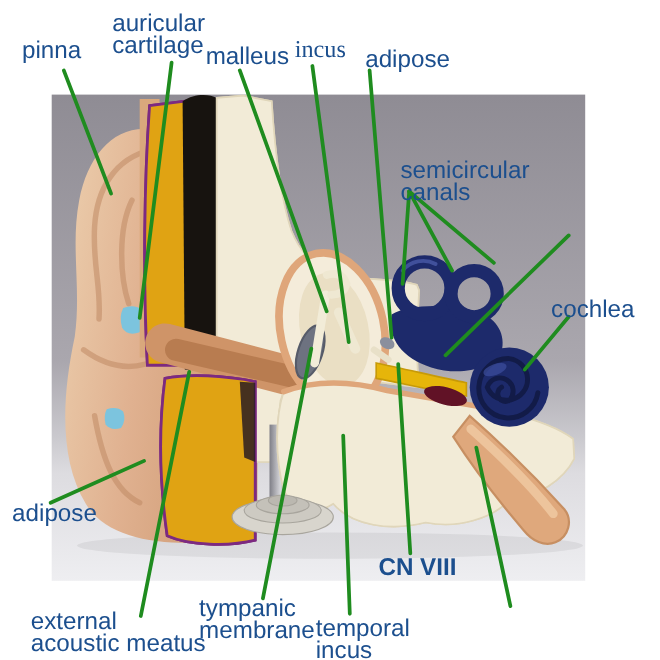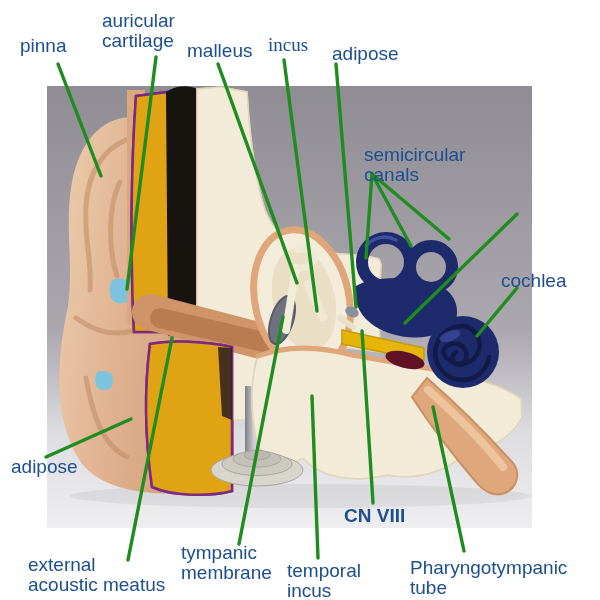--- a/index.html
+++ b/index.html
@@ -1,19 +1,19 @@
 <!DOCTYPE html>
 <html><head>
 <meta charset="utf-8">
 <style>
   html,body{margin:0;padding:0;background:#ffffff;}
   #stage{position:relative;width:600px;height:600px;background:#ffffff;overflow:hidden;
          font-family:"Liberation Sans",sans-serif;}
   #model-svg{position:absolute;left:0;top:0;width:600px;height:600px;}
-  .lbl{position:absolute;font-size:19px;line-height:20px;color:#1c4f8e;
+  .lbl{position:absolute;font-size:22px;line-height:20px;color:#1c4f8e;
        white-space:pre-line;font-family:"Liberation Sans",sans-serif;}
 </style>
 </head>
 <body>
 
 <div id="stage">
 
   <svg id="model-svg" viewBox="0 0 600 600">
     <defs>
       <linearGradient id="bgGrad" x1="0" y1="0" x2="0" y2="1">
@@ -178,15 +178,13 @@
 canals</div>
   <div class="lbl" style="left:501px;top:271px;">cochlea</div>
   <div class="lbl" style="left:11px;top:457px;">adipose</div>
   <div class="lbl" style="left:28px;top:555px;">external
 acoustic meatus</div>
   <div class="lbl" style="left:181px;top:543px;">tympanic
 membrane</div>
   <div class="lbl" style="left:287px;top:561px;">temporal
 incus</div>
   <div class="lbl" style="left:344px;top:506px;font-weight:bold;">CN VIII</div>
-  <div class="lbl" style="left:410px;top:558px;">Pharyngotympanic
-tube</div>
 </div>
 
 </body></html>

